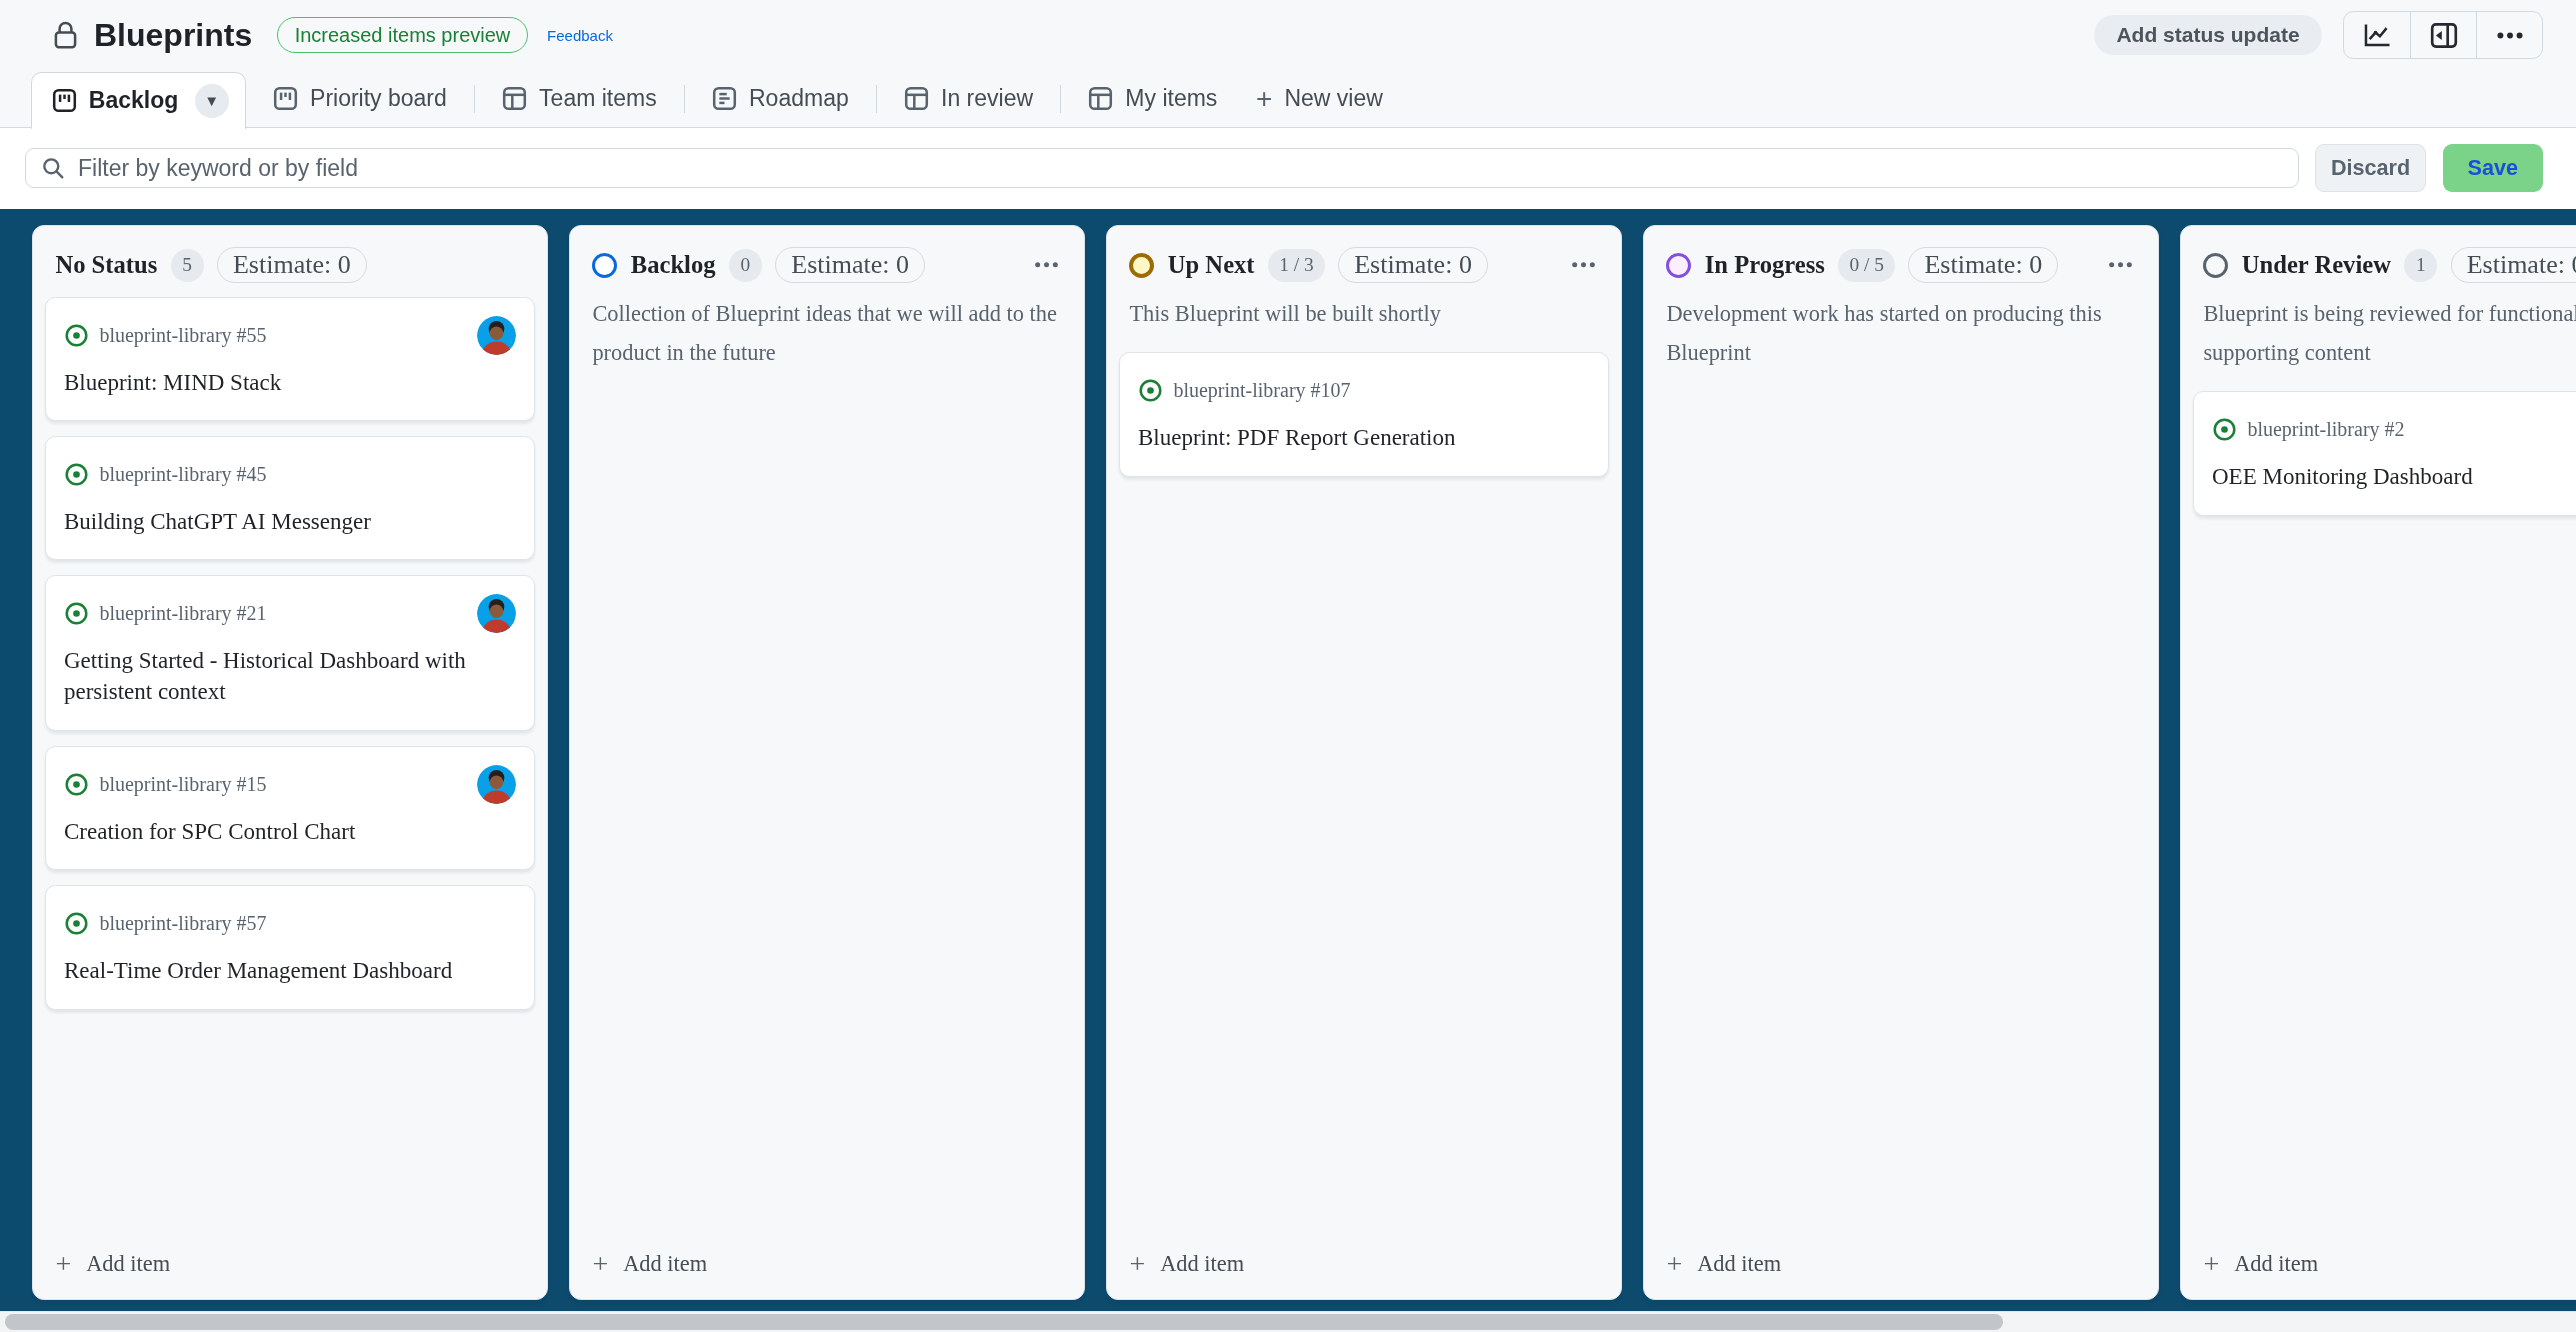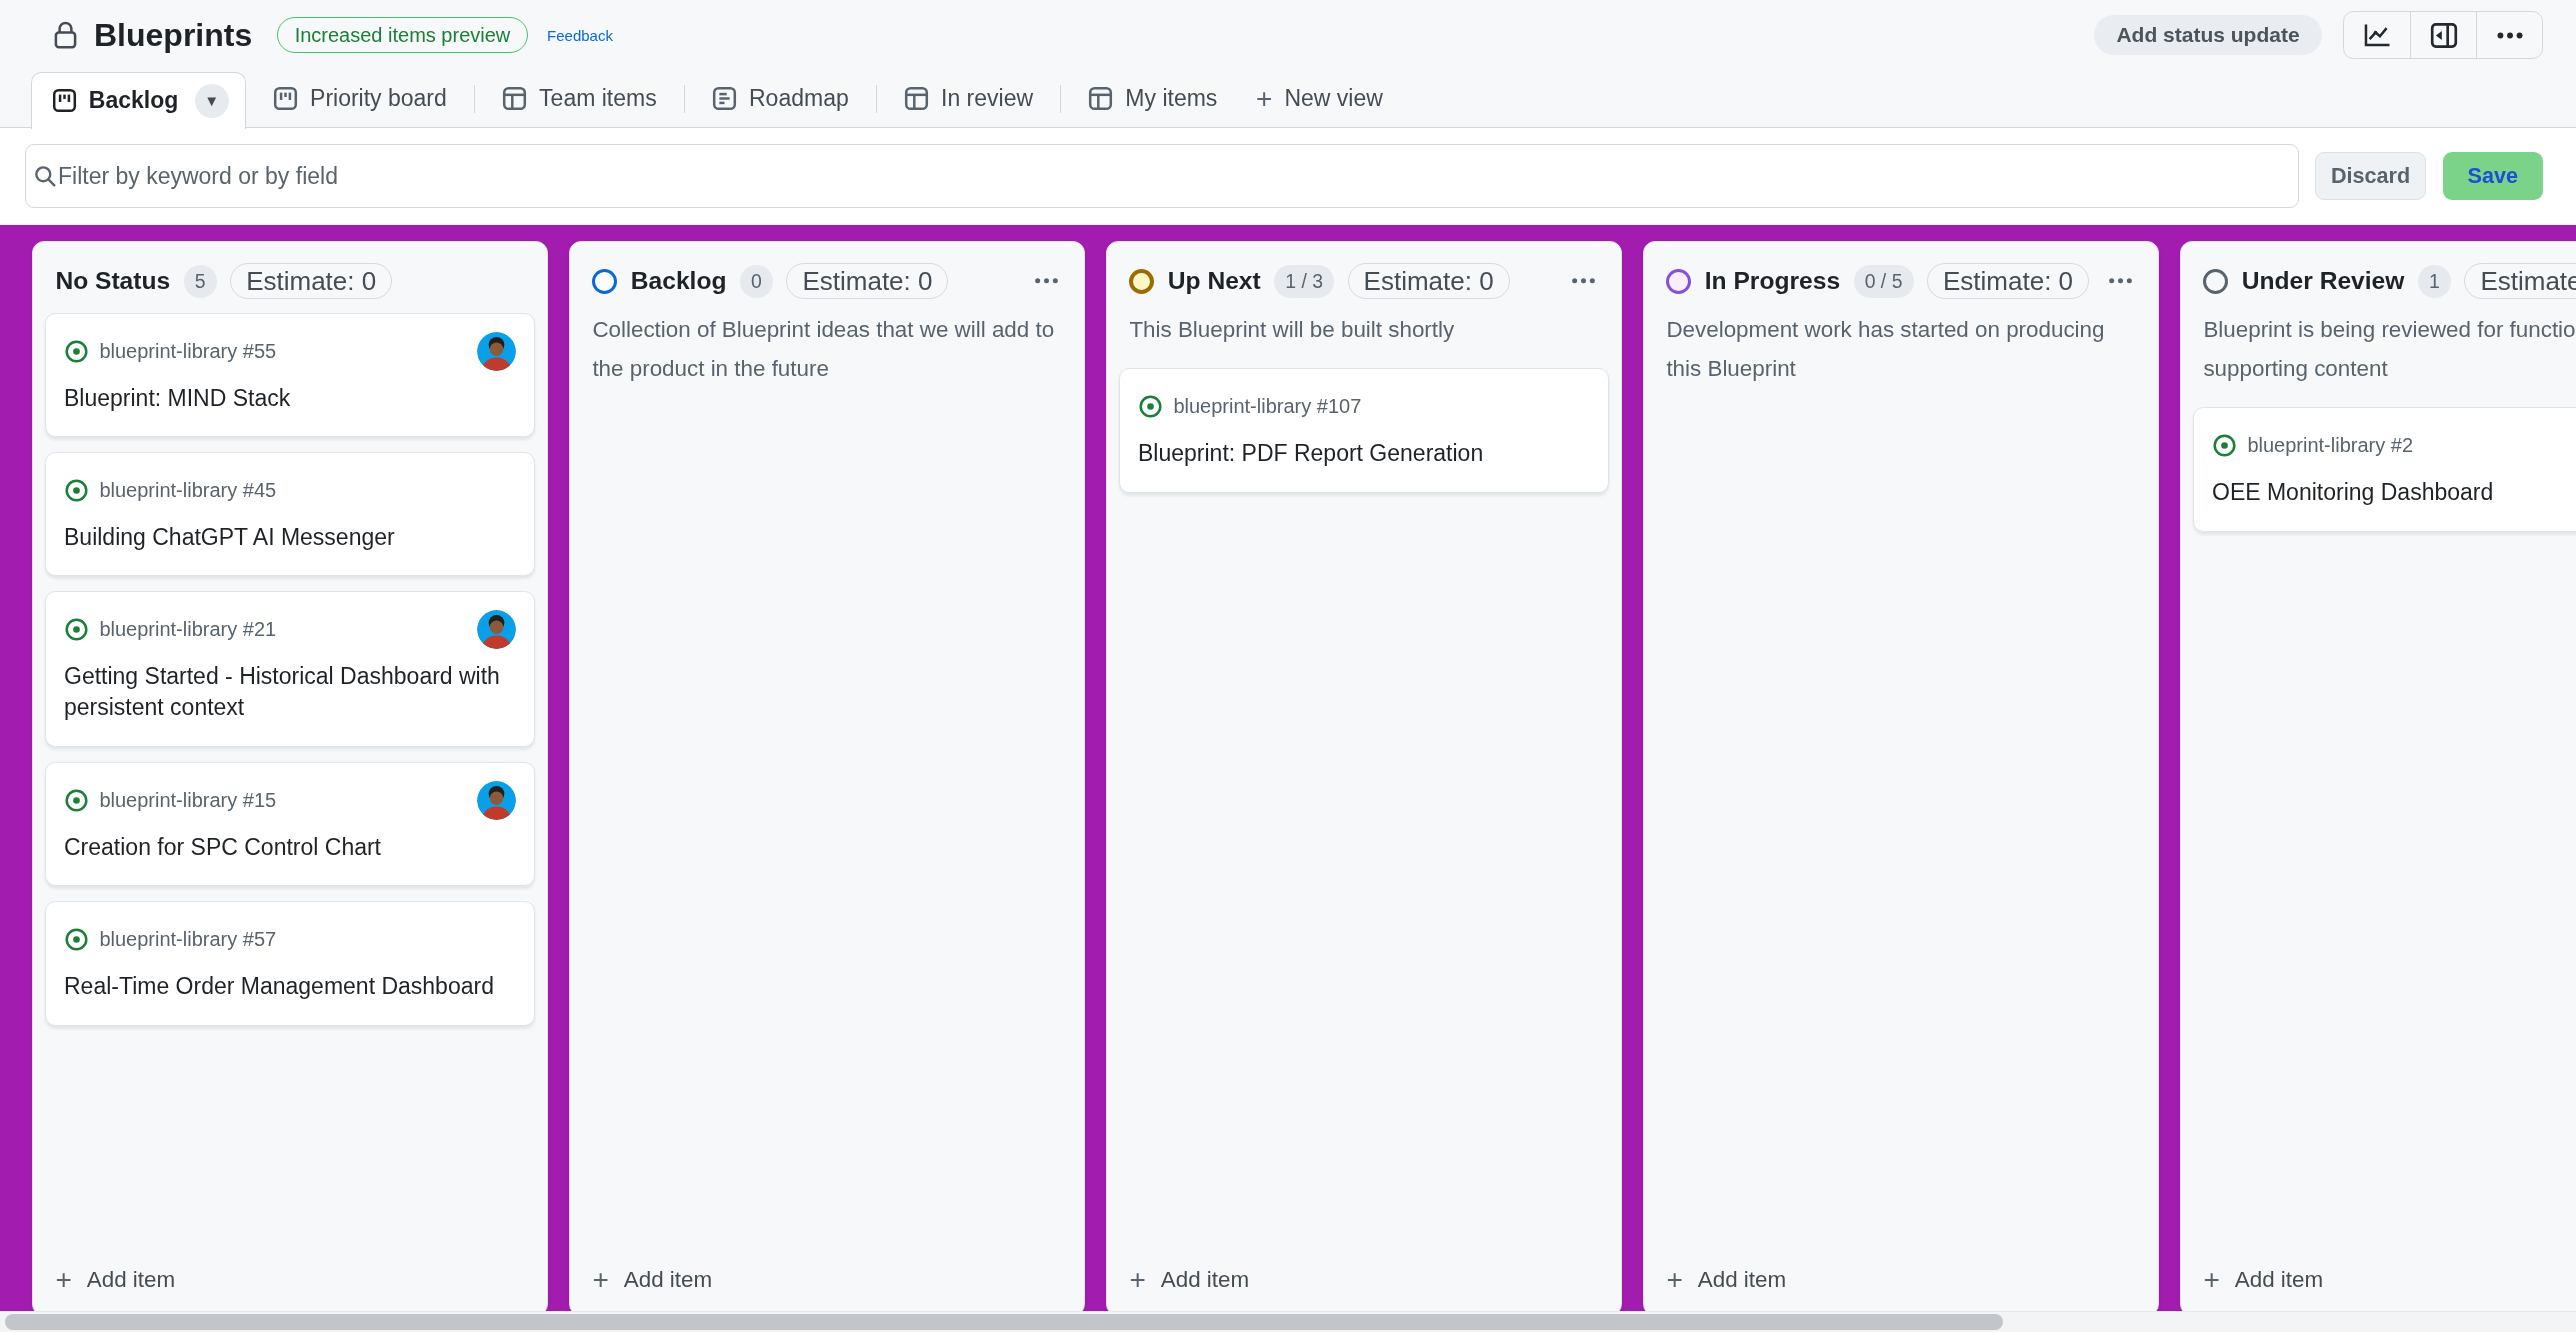--- a/index.html
+++ b/index.html
@@ -22,29 +22,29 @@
   
   .tabs { height: 58px; background: #f6f8fa; border-bottom: 1.5px solid #d1d9e0; display: flex; align-items: center; padding: 0 21px; flex: 0 0 auto; position: relative; }
   .tab { display: flex; align-items: center; gap: 12px; padding: 0 19.4px; height: 48px; font-size: 23px; color: #454c54; cursor: pointer; white-space: nowrap; }
   .tab.active { align-self: flex-end; height: 57px; margin-bottom: -1.5px; background: #ffffff; border: 1.5px solid #d1d9e0; border-bottom: none; border-radius: 10.4px 10.4px 0 0; color: #1f2328; font-weight: 600; padding: 0 16.4px 0 19.4px; z-index: 2; margin-left: 10.4px; margin-right: 7.5px; }
   .caret-chip { width: 34px; height: 34px; border-radius: 50%; background: #e7ebef; display: flex; align-items: center; justify-content: center; font-size: 15px; color: #454c54; margin-left: 4.5px; cursor: pointer; }
   .tab-sep { width: 1.5px; height: 28px; background: #d1d9e0; margin: 0 7.5px; }
   .plus-glyph { font-size: 28px; font-weight: 400; color: #59636e; line-height: 1; }
 
   
   .filter-row { background: #ffffff; display: flex; align-items: center; gap: 16.4px; padding: 16.4px 33px 16.4px 25px; flex: 0 0 auto; }
-  .filter-input-wrap { flex: 1; height: 64px; border: 1.5px solid #d1d9e0; border-radius: 9px; background: #fff; display: flex; align-items: center; padding: 0 7px; }
+  .filter-input-wrap { flex: 1; height: 40px; border: 1.5px solid #d1d9e0; border-radius: 9px; background: #fff; display: flex; align-items: center; gap: 12px; padding: 0 15px; }
   .filter-input-wrap input { flex: 1; border: none; outline: none; font-size: 23px; font-family: inherit; color: #1f2328; background: transparent; }
   .filter-input-wrap input::placeholder { color: #59636e; }
   .btn { height: 48px; border-radius: 9px; font-size: 21.6px; font-weight: 600; font-family: inherit; cursor: pointer; display: flex; align-items: center; }
   .btn-discard { padding: 0 15px; background: #eff2f5; border: 1.5px solid #dce2e8; color: #59636e; }
   .btn-save { padding: 2px 25px; border: none; color: #1d4ed8; }
 
   
-  .board { background: #a21caf; flex: 1; display: flex; align-items: flex-start; padding: 16.4px 0 0 32px; overflow: hidden; }
+  .board { background: #0c4a6e; flex: 1; display: flex; align-items: flex-start; padding: 16.4px 0 0 32px; overflow: hidden; font-family: Liberation Serif, serif; }
   .column { width: 516px; min-width: 516px; height: 1075px; margin-right: 21px; background: #f6f8fa; border: 1.5px solid #dde3e9; border-radius: 12px; box-shadow: 0 2.2px 3.7px rgba(31,35,40,0.07); display: flex; flex-direction: column; }
   .col-header { display: flex; align-items: center; padding: 21px 21px 9px 22.4px; gap: 13.4px; }
   .status-dot { width: 25px; height: 25px; border-radius: 50%; border: 3.7px solid transparent; flex: 0 0 auto; }
   .status-dot.thick { border-width: 4.5px; }
   .col-name { font-size: 24.6px; font-weight: 700; color: #1f2328; white-space: nowrap; }
   .col-count { background: #e6eaee; height: 33px; min-width: 33px; padding: 0 11.2px; border-radius: 16.4px; display: flex; align-items: center; justify-content: center; font-size: 19.4px; color: #59636e; font-weight: 500; white-space: nowrap; }
   .col-estimate { height: 36px; padding: 0 15px; border: 1.5px solid #d5dbe1; border-radius: 18px; font-size: 26px; color: #454c54; display: flex; align-items: center; background: transparent; white-space: nowrap; }
   .col-menu { margin-left: auto; background: none; border: none; cursor: pointer; display: flex; padding: 4.5px; }
   .col-desc { padding: 0 22.4px; margin: 1.5px 0 15px; font-size: 22.4px; line-height: 39px; color: #59636e; }
   .cards { flex: 1; padding: 4.5px 12px 0; overflow: hidden; }

